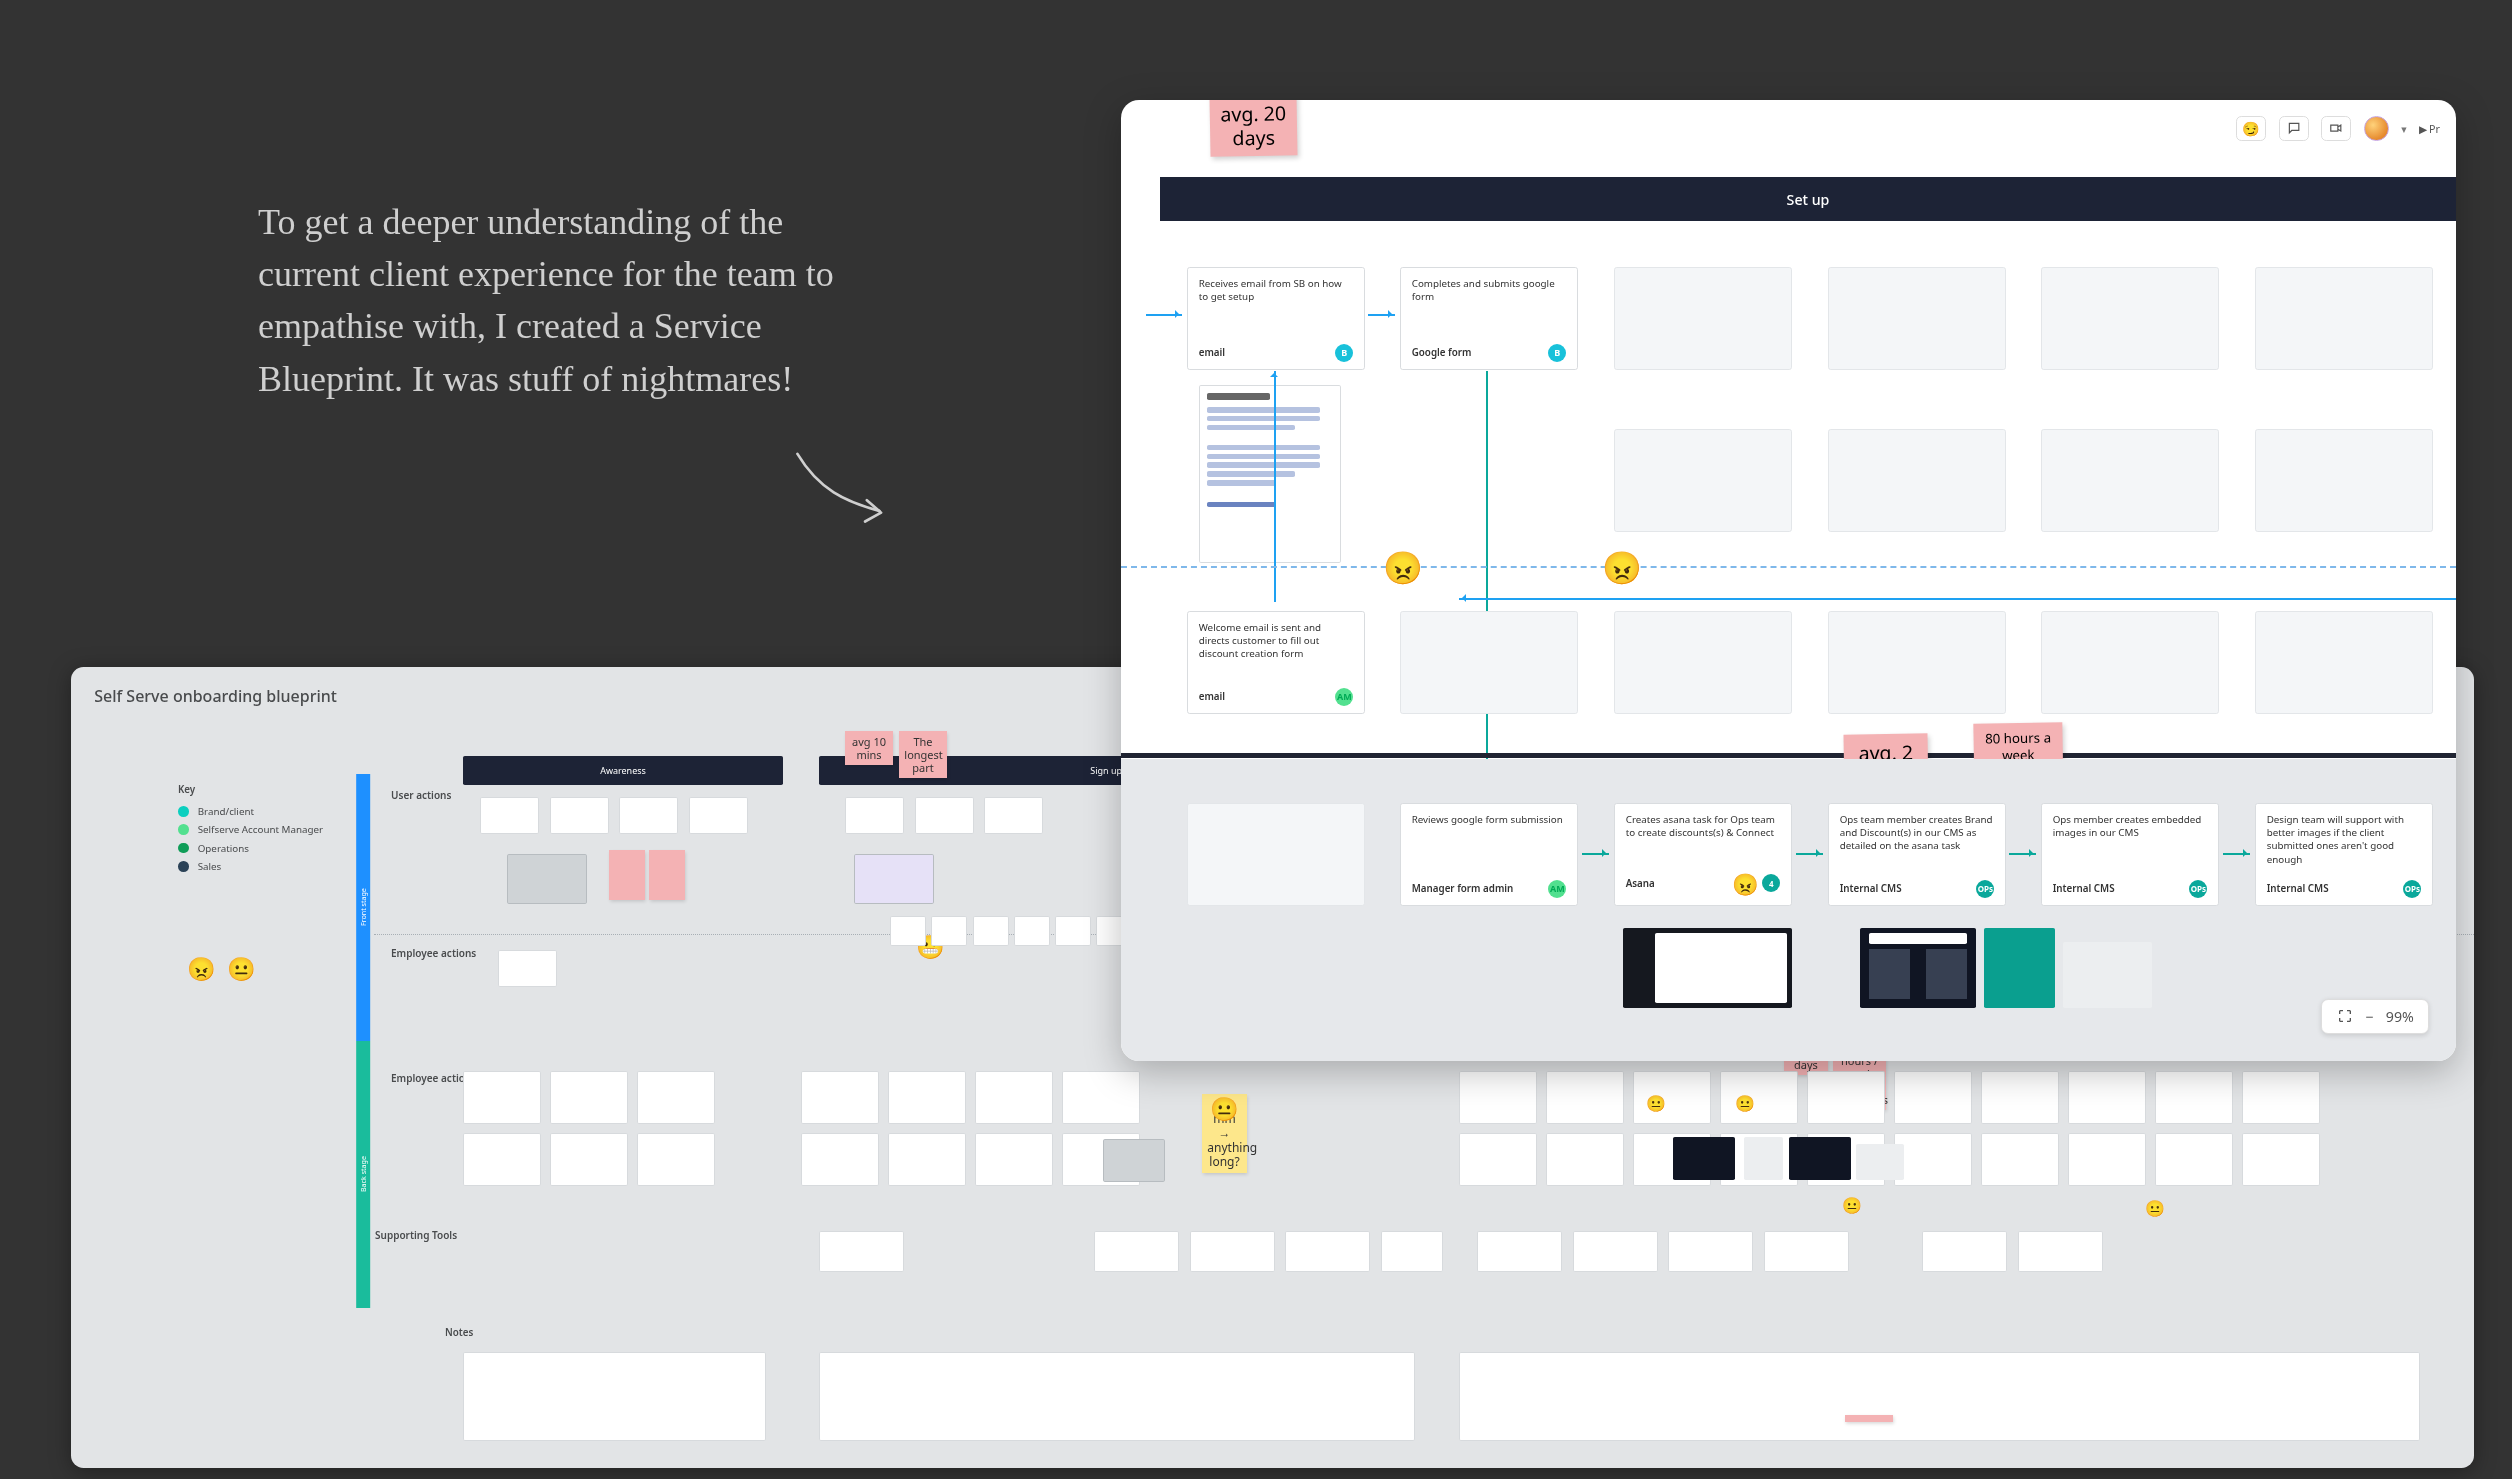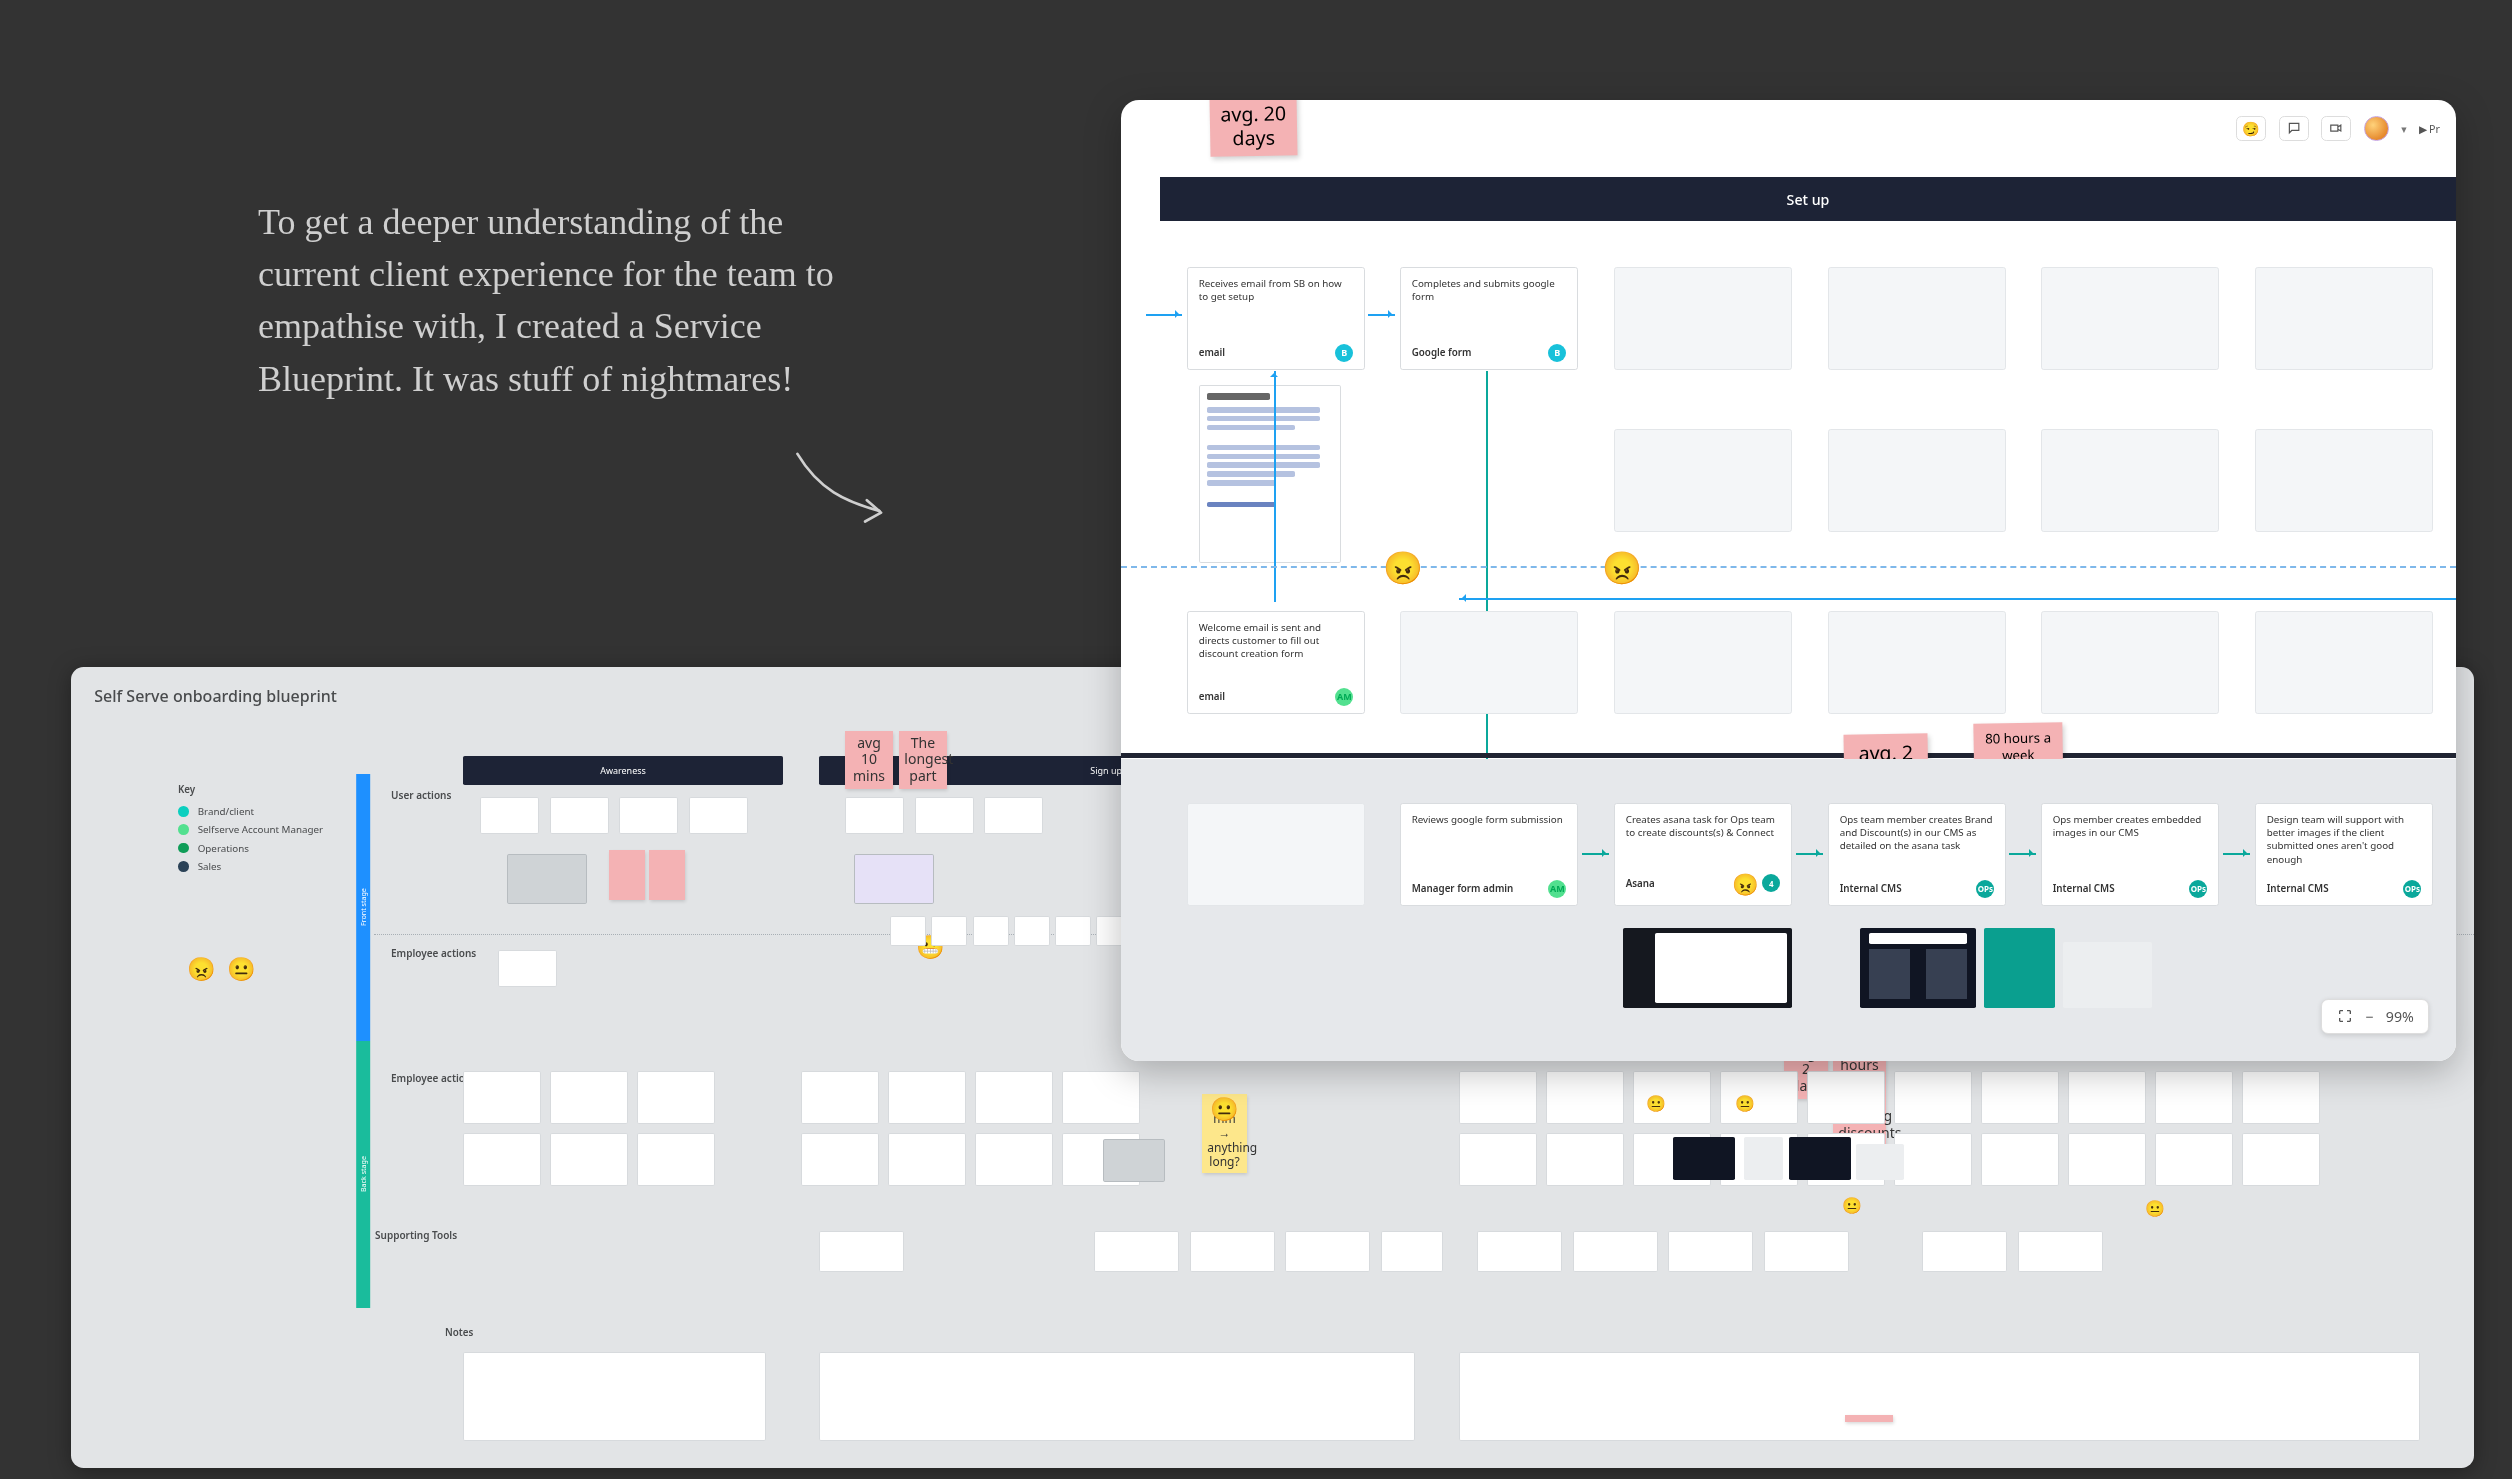--- a/index.html
+++ b/index.html
@@ -118,21 +118,21 @@
   }
   .big-card{
     width:78px;height:53px;background:#fff;border:0.9px solid #d7dadd;border-radius:1.8px;
   }
   .xl-card{
     width:116px;height:53px;background:#fff;border:0.9px solid #d7dadd;border-radius:1.8px;
   }
 
   .sticky{
     position:absolute;
-    font-size:14px;line-height:1.2;
+    font-size:11px;line-height:1.2;
     padding:3.6px 5.3px;color:#333;
     box-shadow:0.9px 1.8px 3.6px rgba(0,0,0,.15);
     text-align:center;
   }
   .sticky.pink{background:var(--sticky-pink);}
   .sticky.yellow{background:var(--sticky-yellow);}
 
   .side-ribbon{
     position:absolute;width:14.2px;
     writing-mode:vertical-rl;transform:rotate(180deg);

